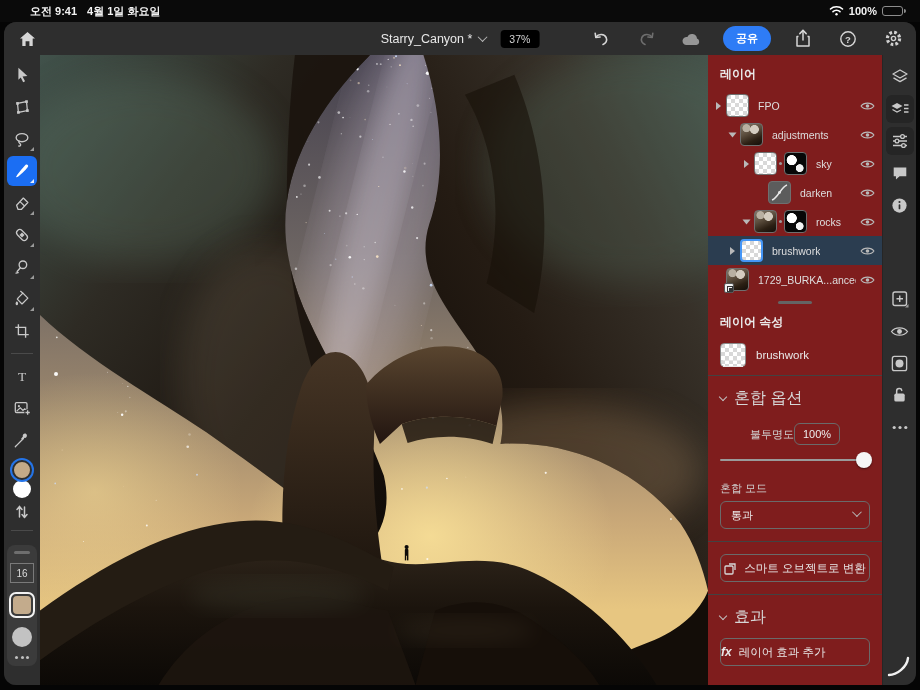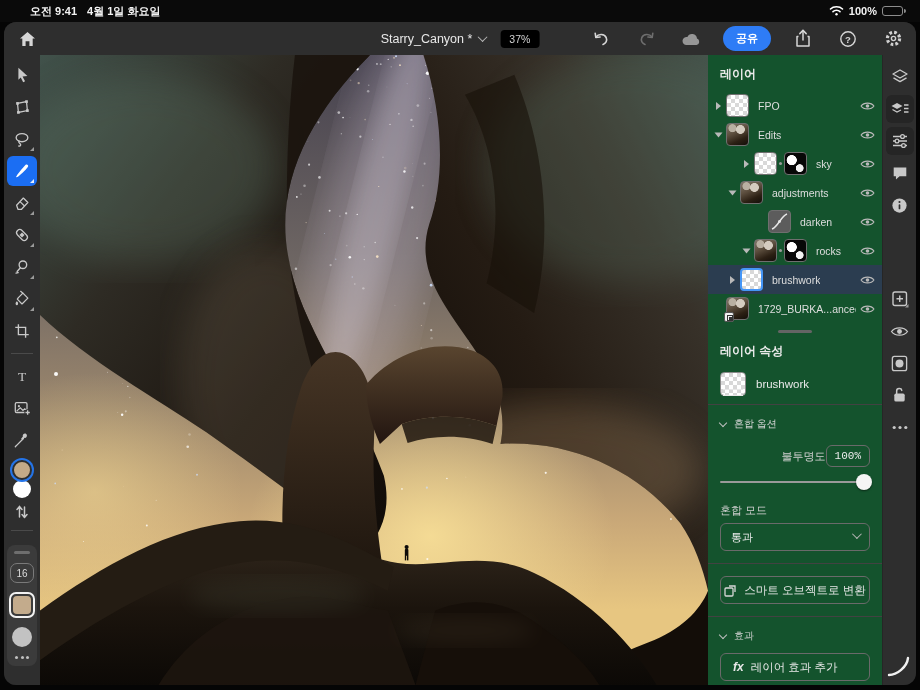--- a/index.html
+++ b/index.html
@@ -46,35 +46,35 @@
     border-left:4px solid transparent; border-bottom:4px solid #9a9a9a; }
   .tool.selected .opt-tri { border-bottom-color:#e8f0ff; }
   .tb-divider { width:22px; height:1px; background:#4a4a4a; margin:6px 0; }
   .color-well { position:relative; width:22px; height:38px; margin:4px 0 2px; cursor:pointer; }
   .cw-bg { position:absolute; left:2px; top:20px; width:18px; height:18px; border-radius:50%; background:#ffffff; }
   .cw-fg { position:absolute; left:1px; top:0; width:20px; height:20px; border-radius:50%; background:#c3aa88;
     border:2px solid #2e2e2e; box-shadow:0 0 0 2px #2474e8; }
   .dock { width:30px; background:#3b3b3b; border-radius:8px; margin-top:8px; padding:6px 0 7px;
     display:flex; flex-direction:column; align-items:center; gap:9px; }
   .dock-handle { width:16px; height:3px; border-radius:2px; background:#6e6e6e; }
-  .size-box { min-width:24px; height:20px; border:1px solid #7a7a7a; border-radius:7px; color:#dcdcdc;
+  .size-box { min-width:24px; height:20px; border:1px solid #7a7a7a; border-radius:0; color:#dcdcdc;
     font-size:10px; display:flex; align-items:center; justify-content:center; padding:0 3px; cursor:pointer; }
   .brush-swatch-frame { width:26px; height:26px; border:2px solid #f2f2f2; border-radius:7px;
     display:flex; align-items:center; justify-content:center; cursor:pointer; }
   .brush-swatch { width:18px; height:18px; border-radius:4px; background:#c3ab8c; }
   .gray-dot { width:20px; height:20px; border-radius:50%; background:#c2c2c2; cursor:pointer; }
   .dots { display:flex; gap:2.5px; cursor:pointer; }
   .dots i { width:3px; height:3px; border-radius:50%; background:#c0c0c0; }
 
   
   .canvas-wrap { flex:1; position:relative; background:#101010; }
   .canvas-wrap svg.art { display:block; width:100%; height:100%; }
 
   
-  .panel { width:174px; background:#14532d; color:#e6e6e6; display:flex; flex-direction:column;
+  .panel { width:174px; background:#7f1d1d; color:#e6e6e6; display:flex; flex-direction:column;
     position:relative; z-index:3; font-size:11px; }
   .panel-title { font-size:12px; font-weight:bold; color:#eaeaea; padding:11px 12px 8px; }
   .layers-list { display:flex; flex-direction:column; }
   .layer-row { height:29px; display:flex; align-items:center; position:relative; padding-right:26px; cursor:pointer; }
   .layer-row.selected { background:#2b3d50; }
   .tri { width:0; height:0; border-top:4px solid transparent; border-bottom:4px solid transparent;
     border-left:5px solid #b9b9b9; margin-right:5px; flex:none; cursor:pointer; }
   .tri.down { transform:rotate(90deg); }
   .tri.spacer { border:none; width:5px; }
   .thumb { width:23px; height:23px; border-radius:4px; flex:none; position:relative; border:1px solid #6f6f6f; }
@@ -98,24 +98,24 @@
   .eye-btn { position:absolute; right:7px; top:50%; transform:translateY(-50%); cursor:pointer; display:flex; }
   .drag-handle { width:34px; height:3px; border-radius:2px; background:#646464; margin:7px auto 4px; cursor:grab; }
   .prop-head-row { display:flex; align-items:center; gap:10px; padding:4px 12px 8px; }
   .prop-thumb { width:26px; height:24px; border-radius:4px; border:1px solid #8a8a8a;
     background:repeating-conic-gradient(#ffffff 0% 25%, #d8d8d8 0% 50%) 0 0/8px 8px; position:relative; }
   .prop-thumb:after { content:""; position:absolute; left:2px; right:2px; bottom:-1px; height:5px;
     border-top:1.5px solid #e8e8e8; border-bottom:1.5px solid #e8e8e8; }
   .prop-name { font-size:11.5px; color:#e8e8e8; }
   .sect-divider { height:1px; background:#424242; margin:0 0; }
   .sect-header { display:flex; align-items:center; gap:8px; padding:12px 12px 6px; color:#d6d6d6;
-    font-size:10px; cursor:pointer; }
+    font-size:16px; cursor:pointer; }
   .sect-chev { width:6px; height:6px; border-right:1.5px solid #c0c0c0; border-bottom:1.5px solid #c0c0c0;
     transform:rotate(45deg); margin-top:-3px; }
-  .opacity-row { display:flex; align-items:center; justify-content:flex-end; padding:8px 12px 2px;font-family:Liberation Mono, monospace; }
+  .opacity-row { display:flex; align-items:center; justify-content:center; padding:8px 12px 2px; }
   .opacity-label { color:#d0d0d0; }
   .opacity-value { border:1px solid #6a6a6a; border-radius:6px; padding:4px 8px; color:#ececec;
     font-size:11px; cursor:pointer; }
   .slider { position:relative; height:22px; margin:2px 12px 0; cursor:pointer; }
   .slider .track { position:absolute; left:0; right:0; top:10px; height:2px; background:#9a9a9a; border-radius:1px; }
   .slider .knob { position:absolute; right:-2px; top:3px; width:16px; height:16px; border-radius:50%;
     background:#f5f5f5; box-shadow:0 1px 2px rgba(0,0,0,.5); }
   .field-label { padding:10px 12px 5px; color:#d0d0d0; }
   .select-box { margin:0 12px; height:28px; border:1px solid #6a6a6a; border-radius:6px; display:flex;
     align-items:center; justify-content:space-between; padding:0 10px; color:#ececec; cursor:pointer; }
@@ -973,48 +973,37 @@
               <span class="tri "></span>
               <span class="thumb checker"></span>
               <span class="layer-label">FPO</span>
               <span class="eye-btn">
                 <svg width="15" height="12" viewBox="0 0 20 16">
                   <path d="M1.5 8 C5 2.8 15 2.8 18.5 8 C15 13.2 5 13.2 1.5 8 Z" stroke="#b9b9b9" stroke-width="1.6" fill="none"></path>
                   <circle cx="10" cy="8" r="2.4" fill="#b9b9b9"></circle>
                 </svg>
               </span>
             </div>
-            <div class="layer-row" style="padding-left: 8px;">
+            <div class="layer-row" style="padding-left: 22px;">
               <span class="tri down"></span>
               <span class="thumb image"></span>
-              <span class="layer-label">Edits</span>
+              <span class="layer-label">adjustments</span>
               <span class="eye-btn">
                 <svg width="15" height="12" viewBox="0 0 20 16">
                   <path d="M1.5 8 C5 2.8 15 2.8 18.5 8 C15 13.2 5 13.2 1.5 8 Z" stroke="#b9b9b9" stroke-width="1.6" fill="none"></path>
                   <circle cx="10" cy="8" r="2.4" fill="#b9b9b9"></circle>
                 </svg>
               </span>
             </div>
             <div class="layer-row" style="padding-left: 36px;">
               <span class="tri "></span>
               <span class="thumb checker"></span>
               <span class="mask-link"></span>
               <span class="thumb mask"></span>
               <span class="layer-label">sky</span>
-              <span class="eye-btn">
-                <svg width="15" height="12" viewBox="0 0 20 16">
-                  <path d="M1.5 8 C5 2.8 15 2.8 18.5 8 C15 13.2 5 13.2 1.5 8 Z" stroke="#b9b9b9" stroke-width="1.6" fill="none"></path>
-                  <circle cx="10" cy="8" r="2.4" fill="#b9b9b9"></circle>
-                </svg>
-              </span>
-            </div>
-            <div class="layer-row" style="padding-left: 22px;">
-              <span class="tri down"></span>
-              <span class="thumb image"></span>
-              <span class="layer-label">adjustments</span>
               <span class="eye-btn">
                 <svg width="15" height="12" viewBox="0 0 20 16">
                   <path d="M1.5 8 C5 2.8 15 2.8 18.5 8 C15 13.2 5 13.2 1.5 8 Z" stroke="#b9b9b9" stroke-width="1.6" fill="none"></path>
                   <circle cx="10" cy="8" r="2.4" fill="#b9b9b9"></circle>
                 </svg>
               </span>
             </div>
             <div class="layer-row" style="padding-left: 50px;">
               <span class="tri spacer"></span>
               <span class="thumb curves"><svg width="21" height="21" viewBox="0 0 21 21">
@@ -1103,21 +1092,21 @@
             </svg>
           <span>스마트 오브젝트로 변환</span>
         </div>
         <div class="spacer12"></div>
         <div class="sect-divider"></div>
 
         <div class="sect-header">
           <span class="sect-chev"></span>
           <span>효과</span>
         </div>
-        <div class="btn-outline" style="margin-top:4px; justify-content:flex-start; padding-left:12px;">
+        <div class="btn-outline" style="margin-top:4px; justify-content:flex-start; ">
           <span class="fx-glyph">fx</span>
           <span>레이어 효과 추가</span>
         </div>
       </div>
 
       <div class="strip" id="strip">
         <div class="s-icon">
             <svg width="20" height="20" viewBox="0 0 20 20">
               <path d="M10 3 L17 7 L10 11 L3 7 Z" stroke="#c8c8c8" stroke-width="1.4" fill="none" stroke-linejoin="round"></path>
               <path d="M3.5 10.8 L10 14.6 L16.5 10.8" stroke="#c8c8c8" stroke-width="1.4" fill="none" stroke-linejoin="round"></path>

